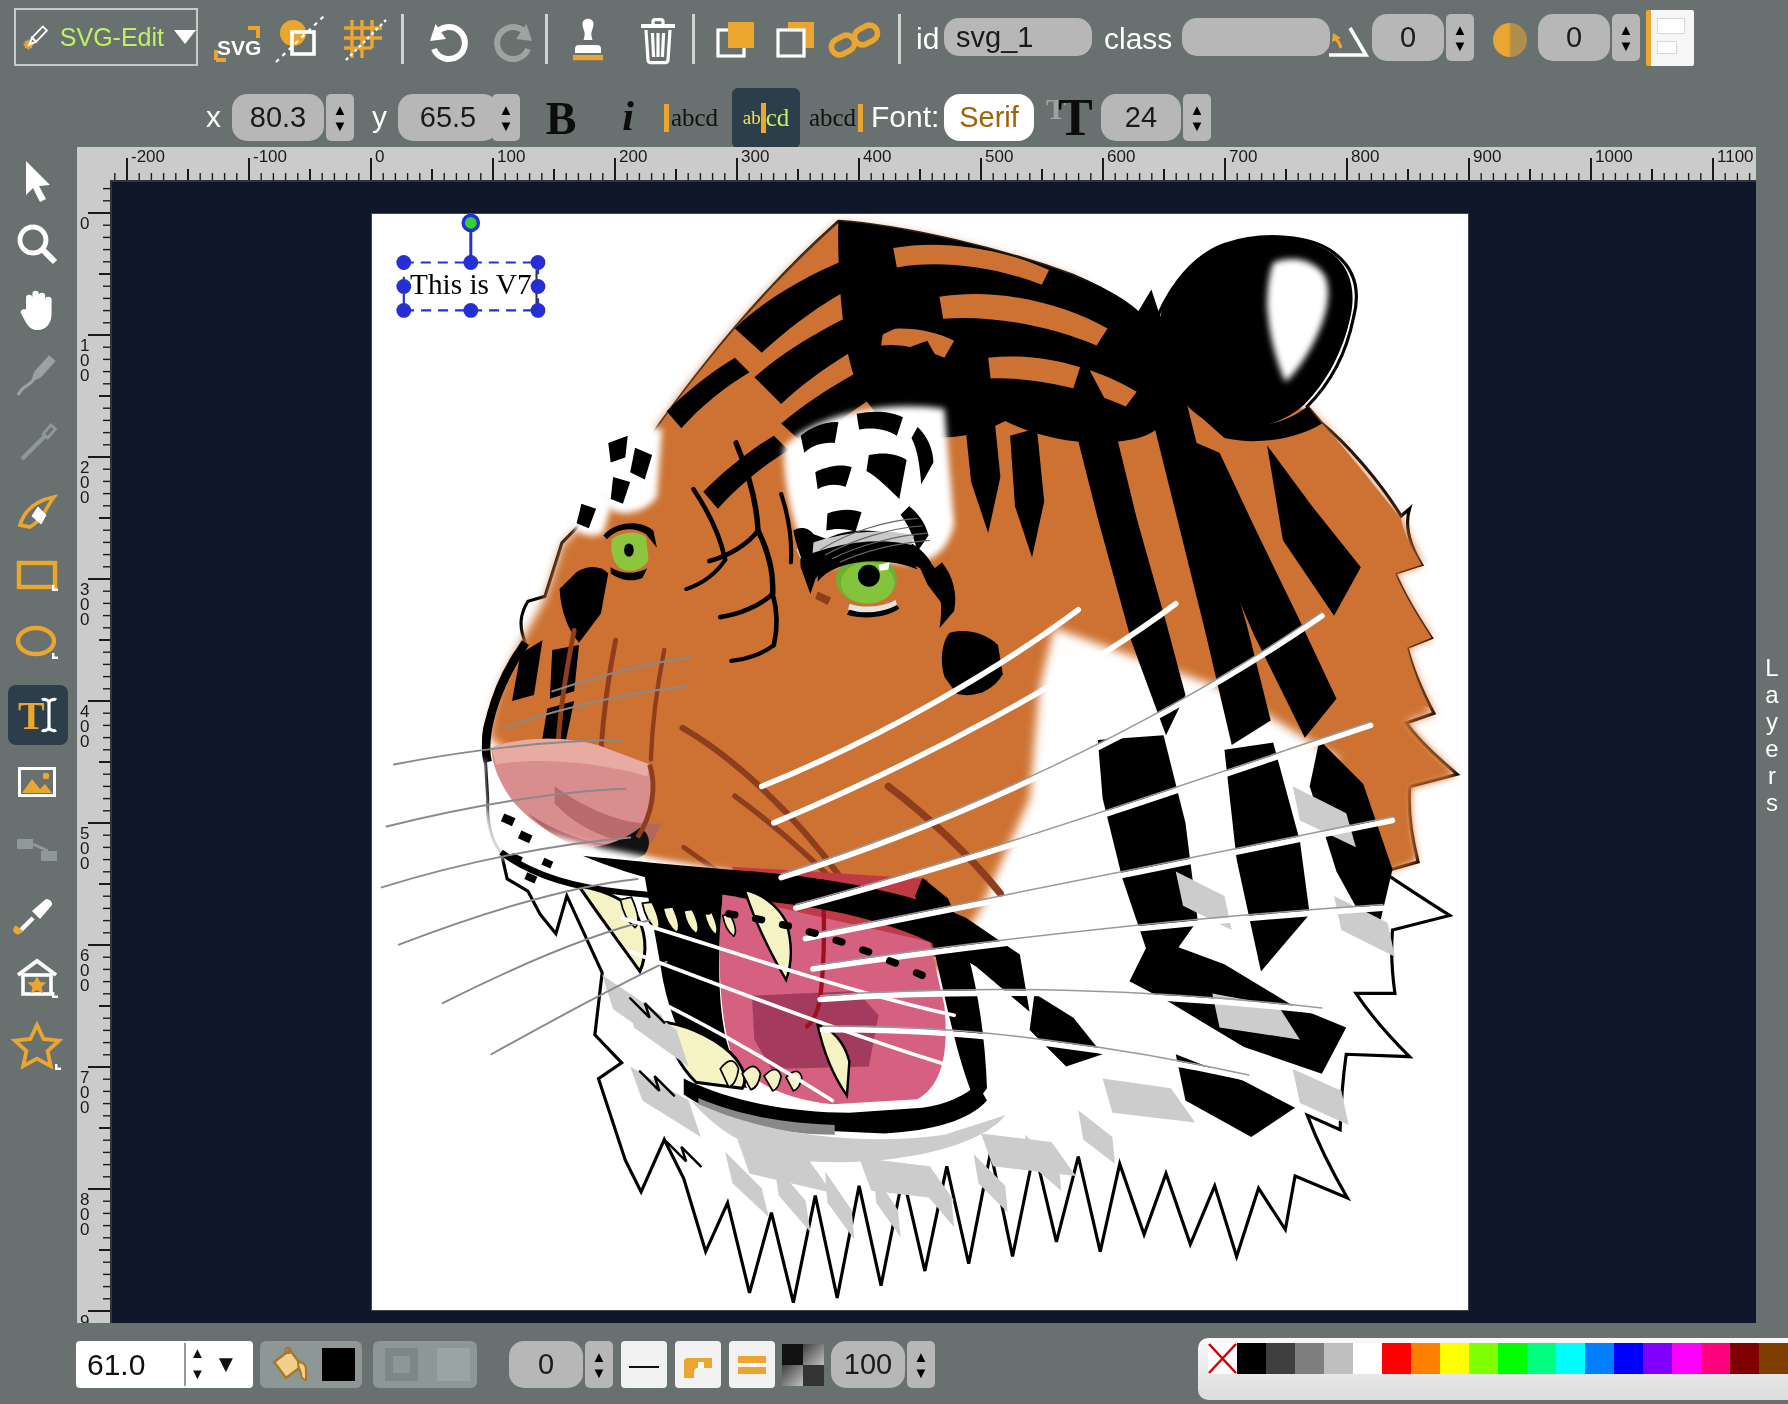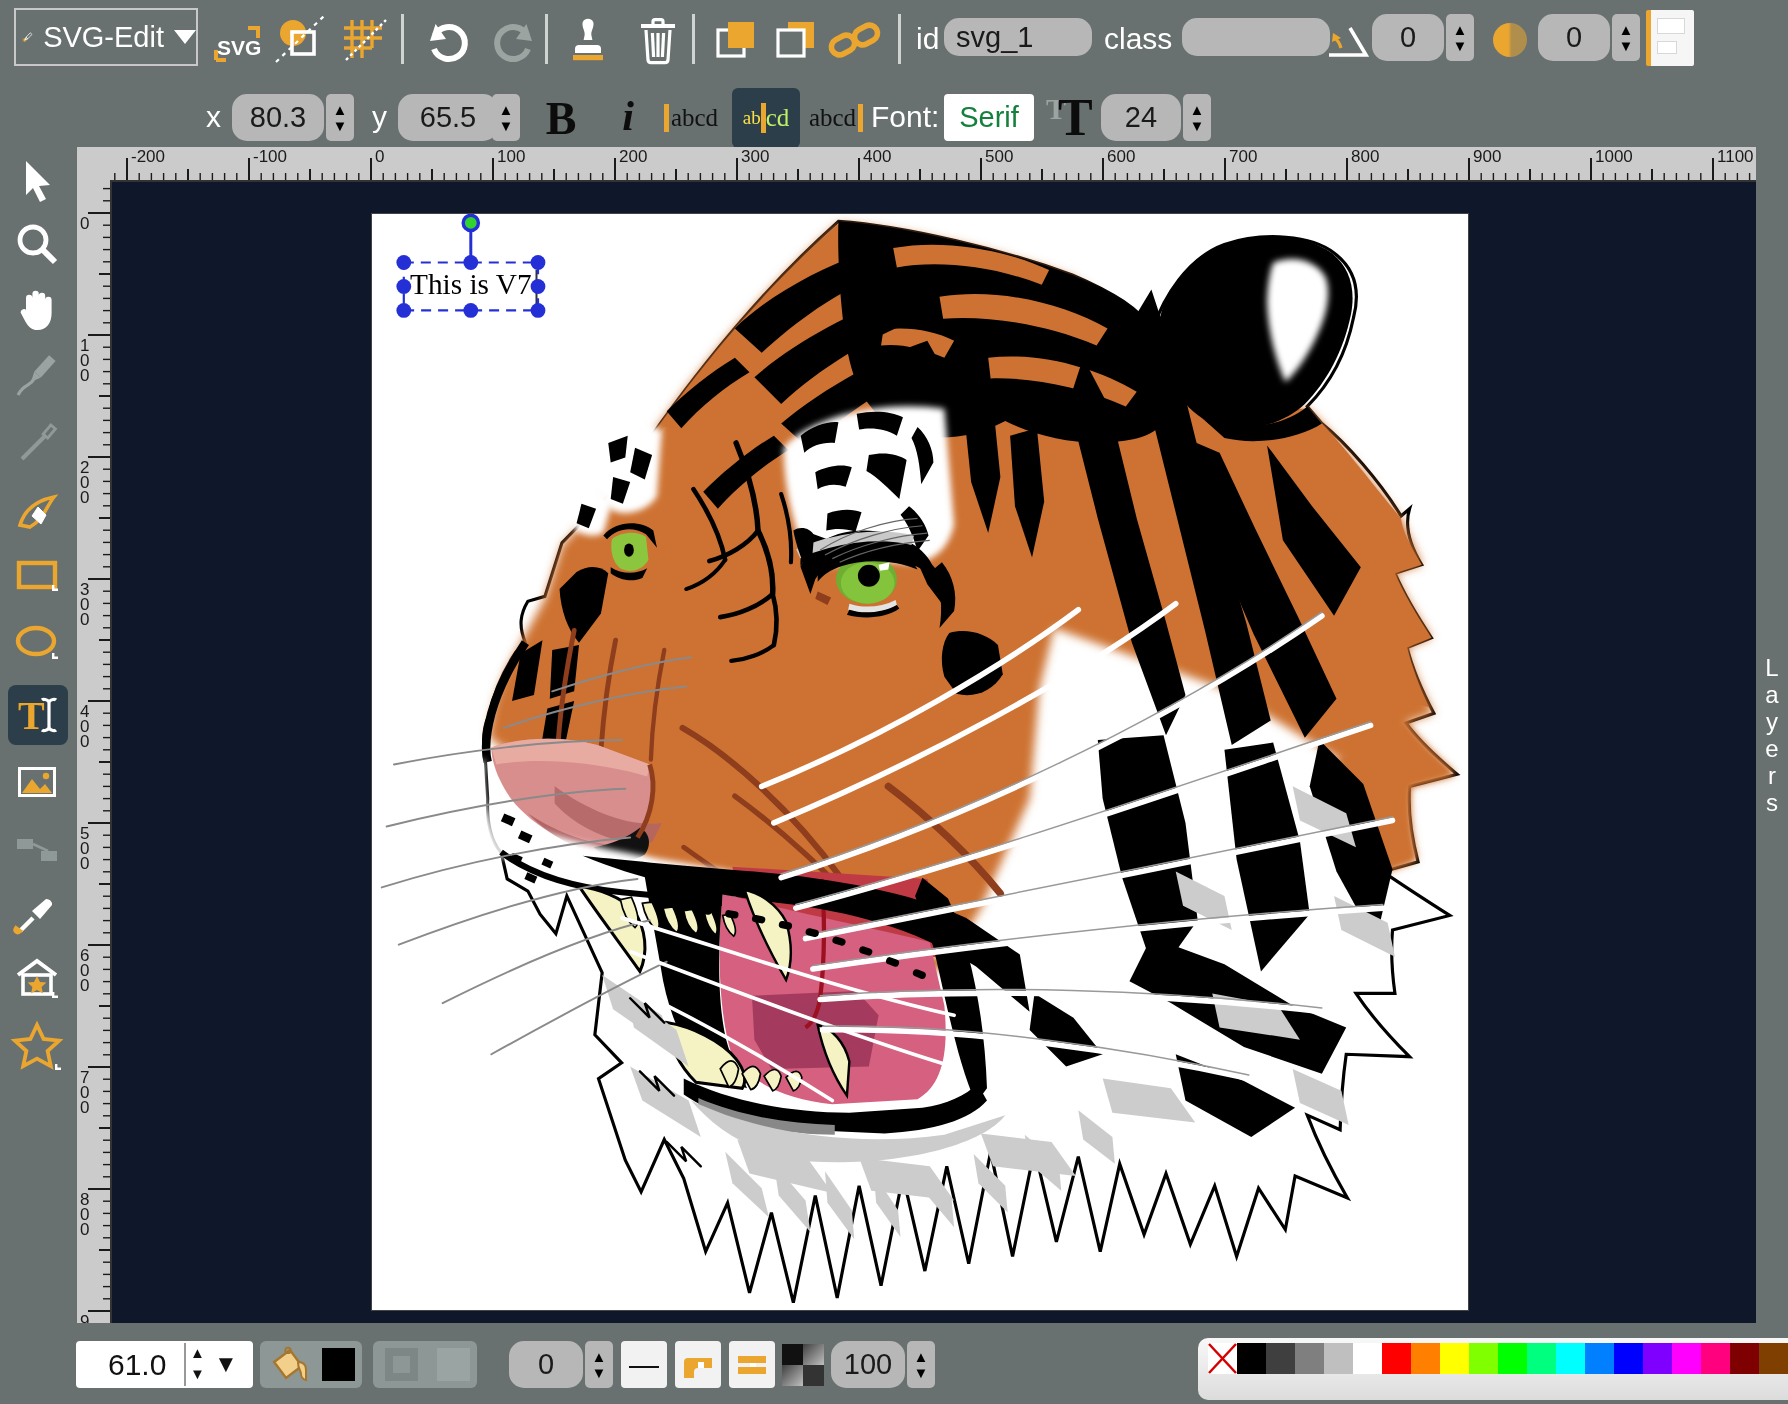--- a/index.html
+++ b/index.html
@@ -25,21 +25,21 @@
         <line x1="6" y1="16.5" x2="6" y2="23.5"></line>
       <line x1="3.5" y1="17.5" x2="8.5" y2="22.5"></line>
         <line x1="8.5" y1="17.5" x2="3.5" y2="22.5"></line>
     </g>
     <g transform="rotate(44 13 13)">
       <rect x="10.8" y="1.5" width="5.4" height="14.5" fill="none" stroke="#fff" stroke-width="1.7"></rect>
       <path d="M10.8 16 L13.5 22.5 L16.2 16 Z" fill="none" stroke="#fff" stroke-width="1.7"></path>
       <line x1="13.5" y1="22.5" x2="13.5" y2="19.5" stroke="#fff" stroke-width="1.2"></line>
     </g>
   </svg>
-  <span style="color:#ffffff;font-size:29px;margin-left:10px;white-space:nowrap">SVG-Edit</span>
+  <span style="color:#bef264;font-size:25px;margin-left:10px;white-space:nowrap">SVG-Edit</span>
   <span style="display:inline-block;margin-left:10px;width:0;height:0;border-left:11px solid transparent;border-right:11px solid transparent;border-top:14px solid #fff"></span>
 </div>
 
 <svg class="abs" style="left:212px;top:22px" width="50" height="44" viewBox="0 0 25 22">
   <path d="M2 19 L2 14 M2 19 L7 19" stroke="#eaa62f" stroke-width="2" fill="none"></path>
   <path d="M18 3 L23 3 L23 8" stroke="#eaa62f" stroke-width="2" fill="none"></path>
   <text x="2.5" y="16.5" font-size="10.5" font-weight="bold" fill="#fff" font-family="Liberation Sans">SVG</text>
 </svg>
 
 <svg class="abs" style="left:274px;top:16px" width="56" height="48" viewBox="0 0 28 24">
@@ -168,21 +168,21 @@
 <div class="abs" style="left:732px;top:88px;width:68px;height:60px;background:#2b3e49;border-radius:6px;display:flex;align-items:center;justify-content:center">
   <span style="color:#fde047;font-size:19px;font-family:'Liberation Serif',serif">ab</span>
     <span style="display:inline-block;width:5px;height:30px;background:#eaa62f"></span>
     <span style="color:#bef264;font-size:25px;font-family:'Liberation Serif',serif">cd</span>
 </div>
 <div class="abs" style="left:806px;top:96px;width:60px;height:44px;display:flex;align-items:center;justify-content:center">
   <span style="border-right:5px solid #eaa62f;padding-right:2px;color:#111;font-size:25px;font-family:'Liberation Serif',serif">abcd</span>
 </div>
 
 <div class="abs lbl" style="left:871px;top:100px">Font:</div>
-<div class="abs" style="left:944px;top:94px;width:90px;height:47px;background:#fff;border-radius:4px;display:flex;align-items:center;justify-content:center;color:#15803d;font-size:29px">Serif</div>
+<div class="abs" style="left:944px;top:94px;width:90px;height:47px;background:#fff;border-radius:16px;display:flex;align-items:center;justify-content:center;color:#a16207;font-size:29px">Serif</div>
 <div class="abs" style="left:1046px;top:88px;width:60px;height:56px">
   <span style="position:absolute;left:0;top:4px;font-family:'Liberation Serif',serif;font-weight:bold;font-size:30px;color:#9ca4a2">T</span>
   <span style="position:absolute;left:12px;top:0;font-family:'Liberation Serif',serif;font-weight:bold;font-size:52px;color:#0c0c0c">T</span>
 </div>
 <div class="abs input" style="left:1101px;top:94px;width:80px;height:47px">24</div>
 <div class="abs spin" style="left:1183px;top:94px">
     <span>▲</span>
     <span>▼</span>
   </div>
 
@@ -876,21 +876,21 @@
 a
 y
 e
 r
 s</div>
 </div>
 
 <div class="abs" id="botbar" style="left:0;top:1323px;width:1788px;height:81px;background:#68716f"></div>
 
 <div class="abs" style="left:76px;top:1341px;width:177px;height:47px;background:#fff;border-radius:4px;">
-  <span style="position:absolute;left:32px;top:7px;font-size:30px;color:#111">61.0</span>
+  <span style="position:absolute;left:11px;top:7px;font-size:30px;color:#111">61.0</span>
   <span style="position:absolute;left:108px;top:2px;width:2px;height:43px;background:#999"></span>
   <span style="position:absolute;left:114px;top:3px;font-size:15px;color:#111">▲</span>
   <span style="position:absolute;left:114px;top:24px;font-size:15px;color:#111">▼</span>
   <span style="position:absolute;left:138px;top:9px;font-size:24px;color:#111">▼</span>
 </div>
 
 <div class="abs" style="left:260px;top:1341px;width:102px;height:47px;background:#8d9795;border-radius:6px"></div>
 <svg class="abs" style="left:268px;top:1344px" width="44" height="42" viewBox="0 0 22 21">
   <path d="M3 10 L10 3 L17 10 L10 17 Z" fill="#f2cf8a" stroke="#a5762c" stroke-width="1.2" transform="rotate(8 10 10)"></path>
   <path d="M15 9 c3 0 4 1.5 4 4 v5 c0 0 -2.5 -0.5 -2.5 -3 c0 -2 -1.5 -2 -1.5 -6" fill="#f2cf8a" stroke="#a5762c" stroke-width="1"></path>

